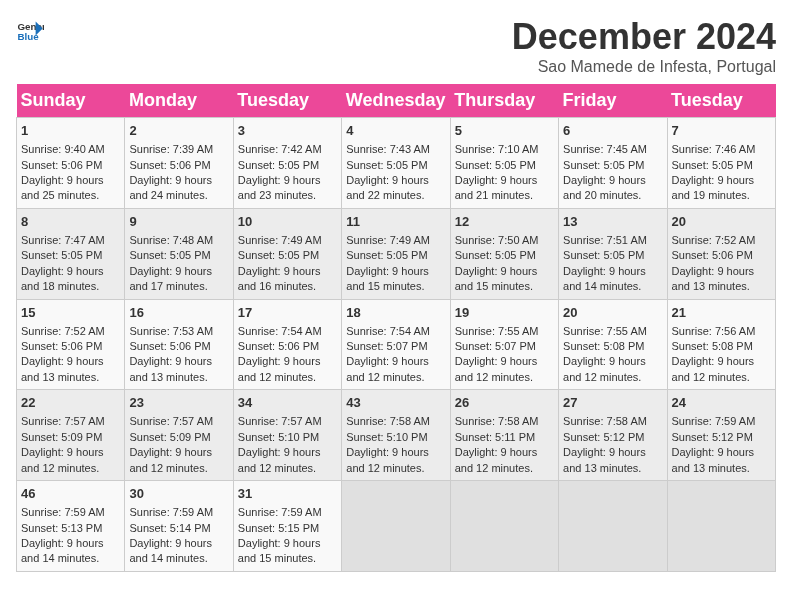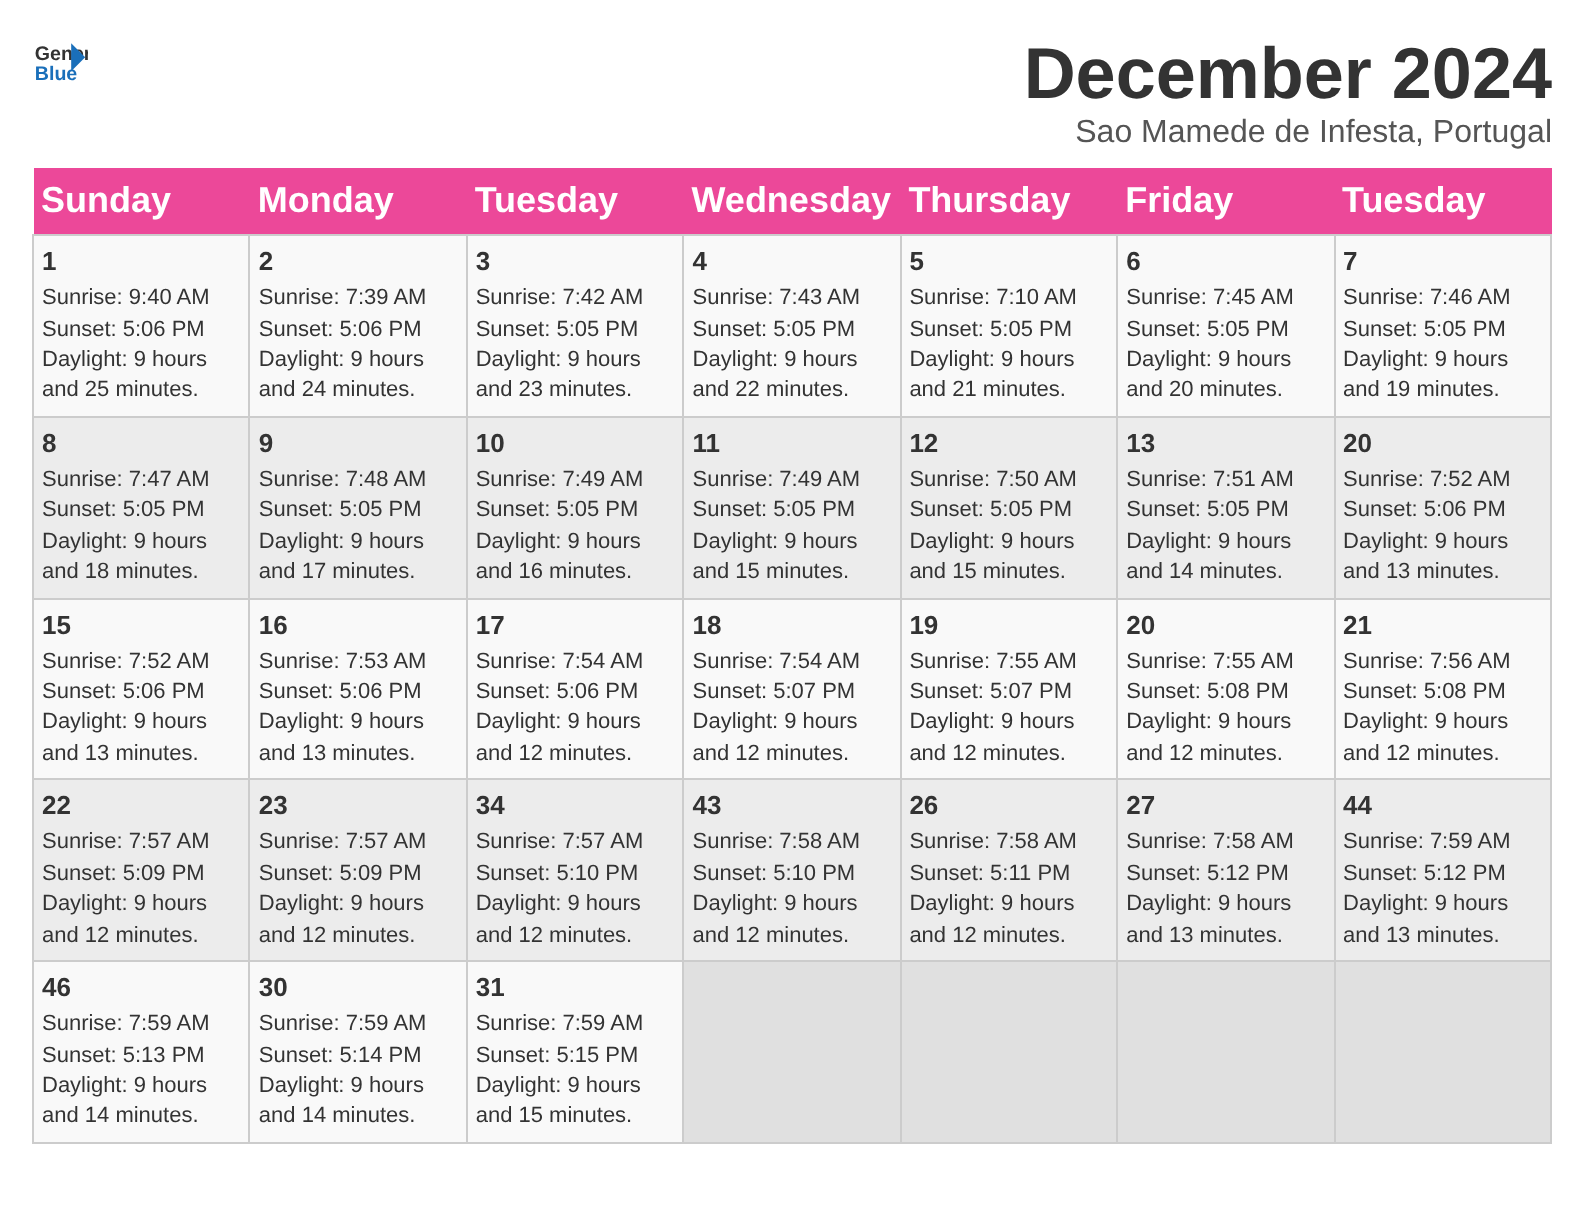--- a/index.html
+++ b/index.html
@@ -295,21 +295,21 @@
           <div>and 12 minutes.</div>
         </td>
         <td>
           <span class="day-num">27</span>
           <div>Sunrise: 7:58 AM</div>
           <div>Sunset: 5:12 PM</div>
           <div>Daylight: 9 hours</div>
           <div>and 13 minutes.</div>
         </td>
         <td>
-          <span class="day-num">44</span>
+          <span class="day-num">24</span>
           <div>Sunrise: 7:59 AM</div>
           <div>Sunset: 5:12 PM</div>
           <div>Daylight: 9 hours</div>
           <div>and 13 minutes.</div>
         </td>
       </tr>
       <tr>
         <td>
           <span class="day-num">46</span>
           <div>Sunrise: 7:59 AM</div>

